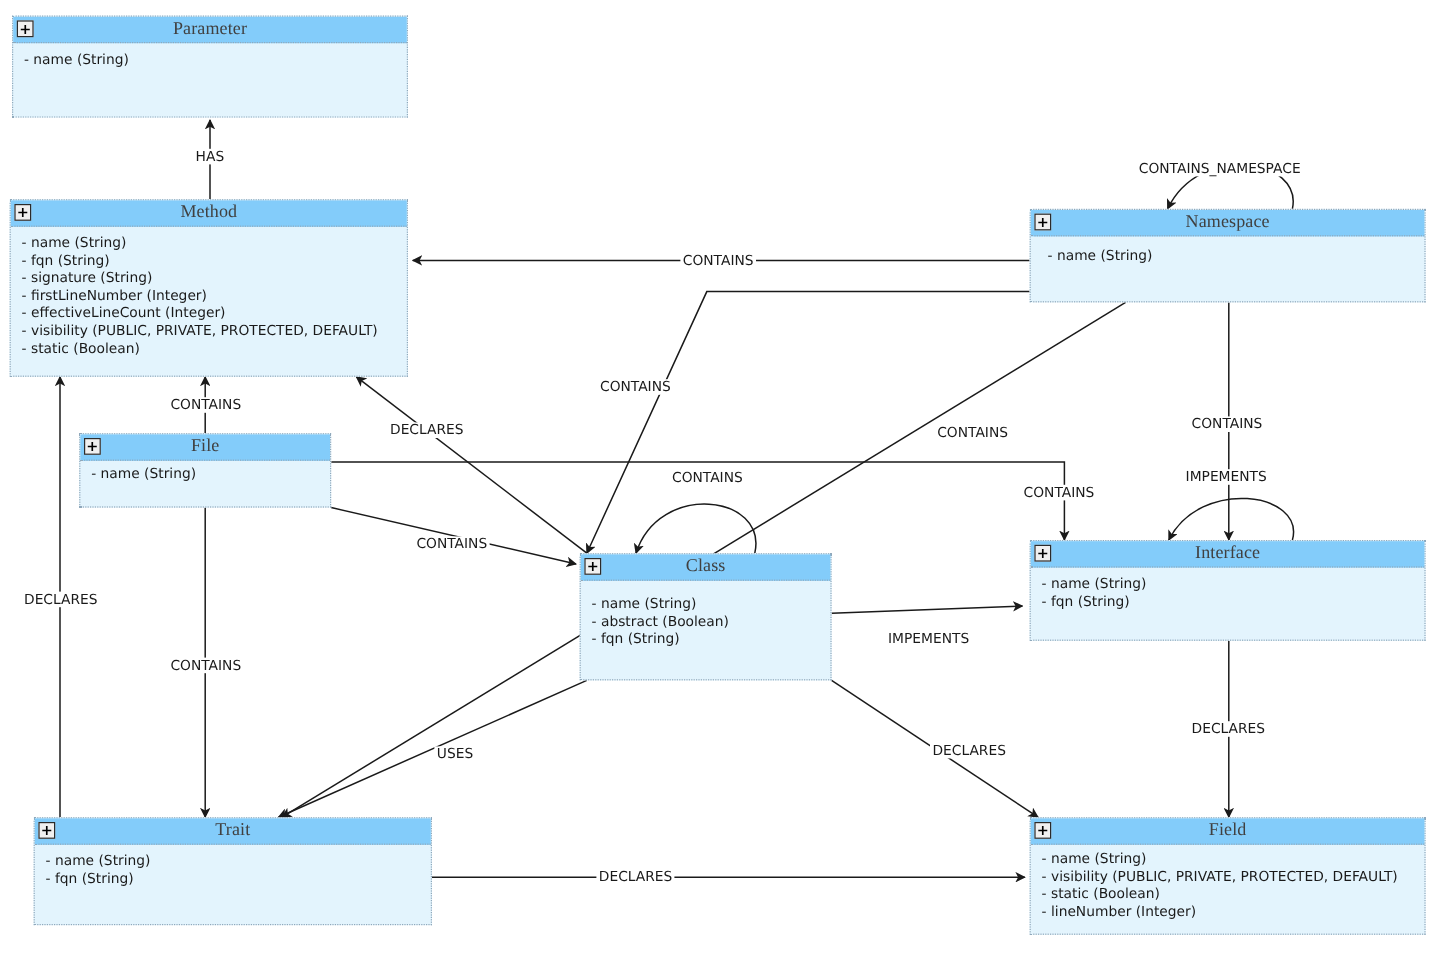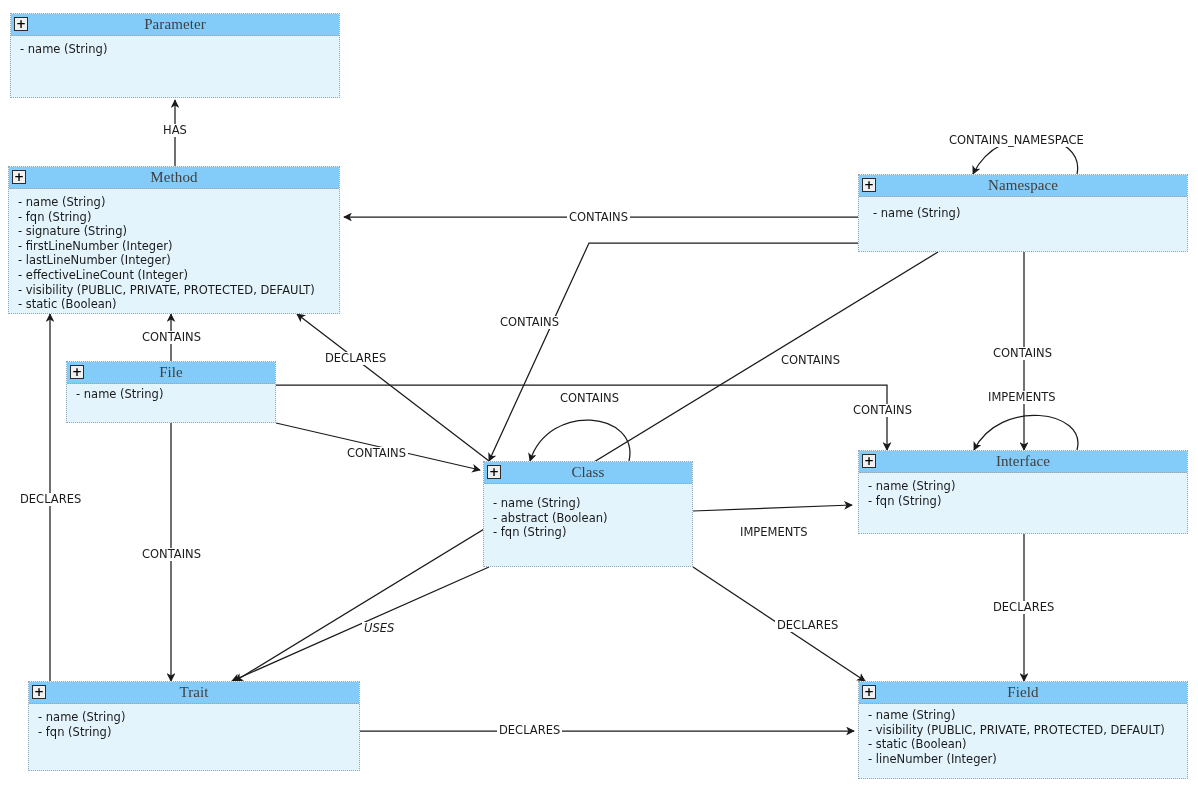--- a/index.html
+++ b/index.html
@@ -151,21 +151,20 @@
   <div class="uml-box" style="left:8px; top:166px; width:332px; height:148px;">
     <div class="uml-header">
       <span class="plus-badge">+</span>
       <span class="uml-title">Method</span>
     </div>
     <div class="uml-attrs">
       <div class="uml-attr">- name (String)</div>
       <div class="uml-attr">- fqn (String)</div>
       <div class="uml-attr">- signature (String)</div>
       <div class="uml-attr">- firstLineNumber (Integer)</div>
-      <div class="uml-attr">- lastLineNumber (Integer)</div>
       <div class="uml-attr">- effectiveLineCount (Integer)</div>
       <div class="uml-attr">- visibility (PUBLIC, PRIVATE, PROTECTED, DEFAULT)</div>
       <div class="uml-attr">- static (Boolean)</div>
     </div>
   </div>
 
   <div class="uml-box" style="left:66px; top:361px; width:210px; height:62px;">
     <div class="uml-header">
       <span class="plus-badge">+</span>
       <span class="uml-title">File</span>
@@ -240,18 +239,18 @@
   <div class="edge-label" style="left:991px; top:347px;">CONTAINS</div>
   <div class="edge-label" style="left:140px; top:331px;">CONTAINS</div>
   <div class="edge-label" style="left:140px; top:548px;">CONTAINS</div>
   <div class="edge-label" style="left:345px; top:447px;">CONTAINS</div>
   <div class="edge-label" style="left:851px; top:404px;">CONTAINS</div>
   <div class="edge-label" style="left:323px; top:352px;">DECLARES</div>
   <div class="edge-label" style="left:18px;  top:493px;">DECLARES</div>
   <div class="edge-label" style="left:558px; top:392px;">CONTAINS</div>
   <div class="edge-label" style="left:738px; top:526px;">IMPEMENTS</div>
   <div class="edge-label" style="left:986px; top:391px;">IMPEMENTS</div>
-  <div class="edge-label" style="left:362px; top:622px;font-style:italic;">USES</div>
+  <div class="edge-label" style="left:362px; top:622px;">USES</div>
   <div class="edge-label" style="left:775px; top:619px;">DECLARES</div>
   <div class="edge-label" style="left:991px; top:601px;">DECLARES</div>
   <div class="edge-label" style="left:497px; top:724px;">DECLARES</div>
 
 </div>
 
 </body></html>

